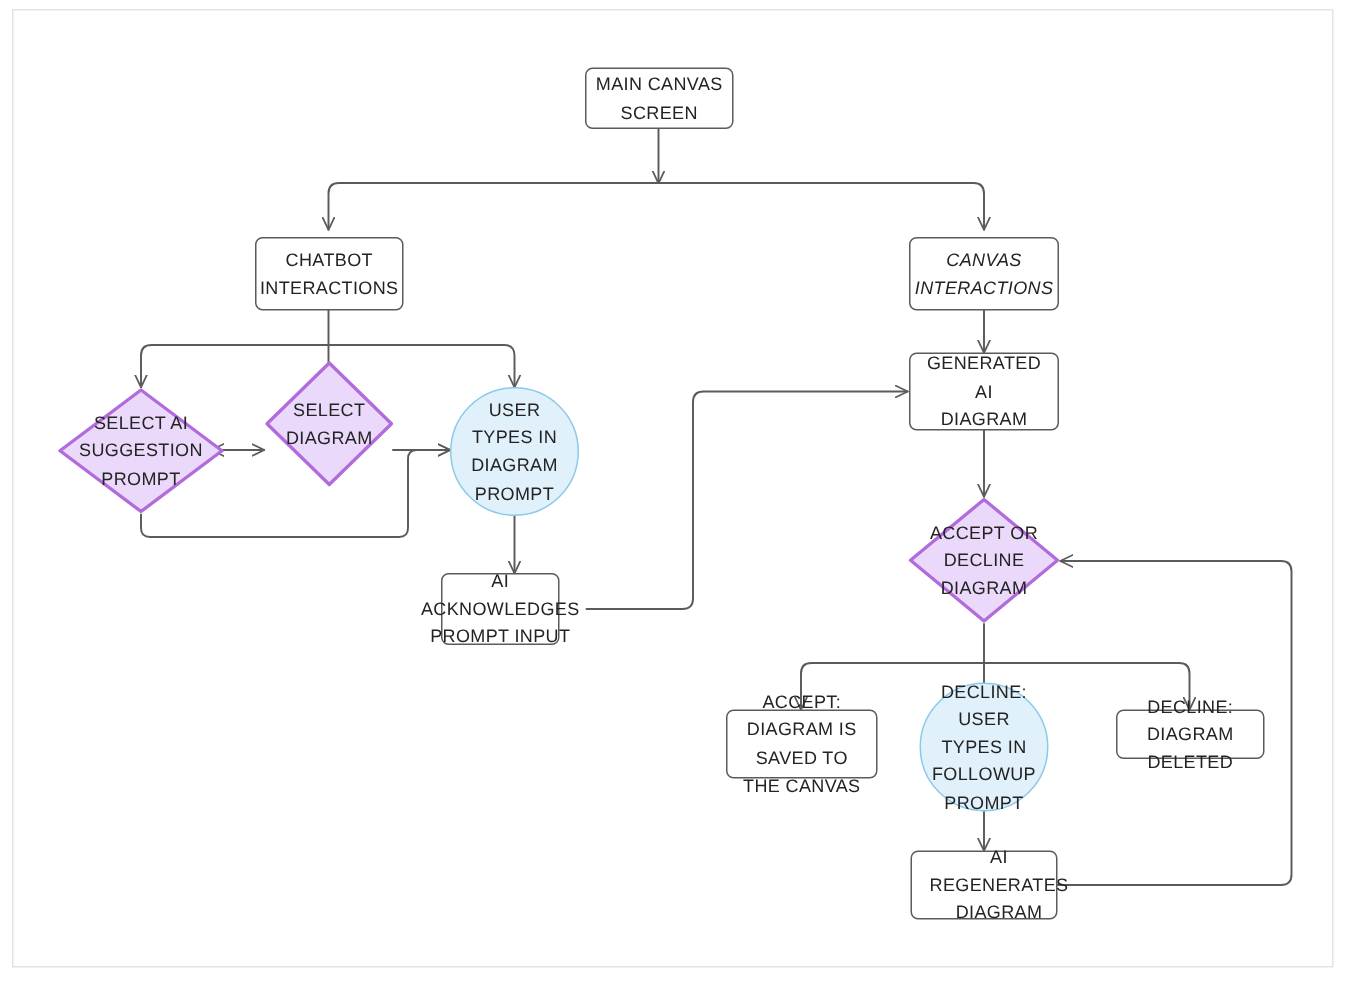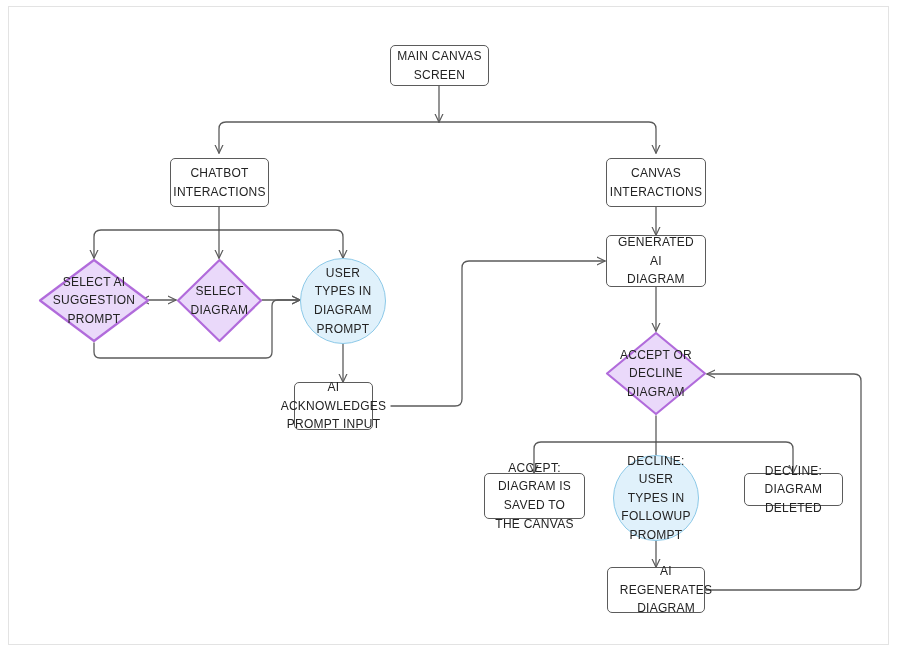--- a/index.html
+++ b/index.html
@@ -146,36 +146,36 @@
 
   <div class="node rect" style="left:390px; top:45px; width:99px; height:41px;">
     <span class="node-label">MAIN CANVAS SCREEN</span>
   </div>
 
   <div class="node rect" style="left:170px; top:158px; width:99px; height:49px;">
     <span class="node-label">CHATBOT
 INTERACTIONS</span>
   </div>
 
-  <div class="node rect" style="left:606px; top:158px; width:100px; height:49px;">
+  <div class="node rect" style="left:606px; top:158px; width:100px; height:49px;font-style:italic;">
     <span class="node-label">CANVAS INTERACTIONS</span>
   </div>
 
   <div class="diamond-wrap" style="left:38px; top:258px; width:112px; height:85px;">
     <svg class="diamond-shape" viewBox="0 0 112 85" xmlns="http://www.w3.org/2000/svg">
       <path d="M 56 2 L 110 42.5 L 56 83 L 2 42.5 Z" fill="#ead9fa" stroke="#b16bdb" stroke-width="2.2" stroke-linejoin="round"></path>
     </svg>
     <div class="diamond-label">
       <span class="node-label">SELECT AI
 SUGGESTION
 PROMPT</span>
     </div>
   </div>
 
-  <div class="diamond-wrap" style="left:176px; top:258px; width:87px; height:85px;">
+  <div class="diamond-wrap" style="left:176px; top:240px; width:87px; height:85px;">
     <svg class="diamond-shape" viewBox="0 0 87 85" xmlns="http://www.w3.org/2000/svg">
       <path d="M 43.5 2 L 85 42.5 L 43.5 83 L 2 42.5 Z" fill="#ead9fa" stroke="#b16bdb" stroke-width="2.2" stroke-linejoin="round"></path>
     </svg>
     <div class="diamond-label">
       <span class="node-label">SELECT
 DIAGRAM</span>
     </div>
   </div>
 
   <div class="node circle" style="left:300px; top:258px; width:86px; height:86px;">

